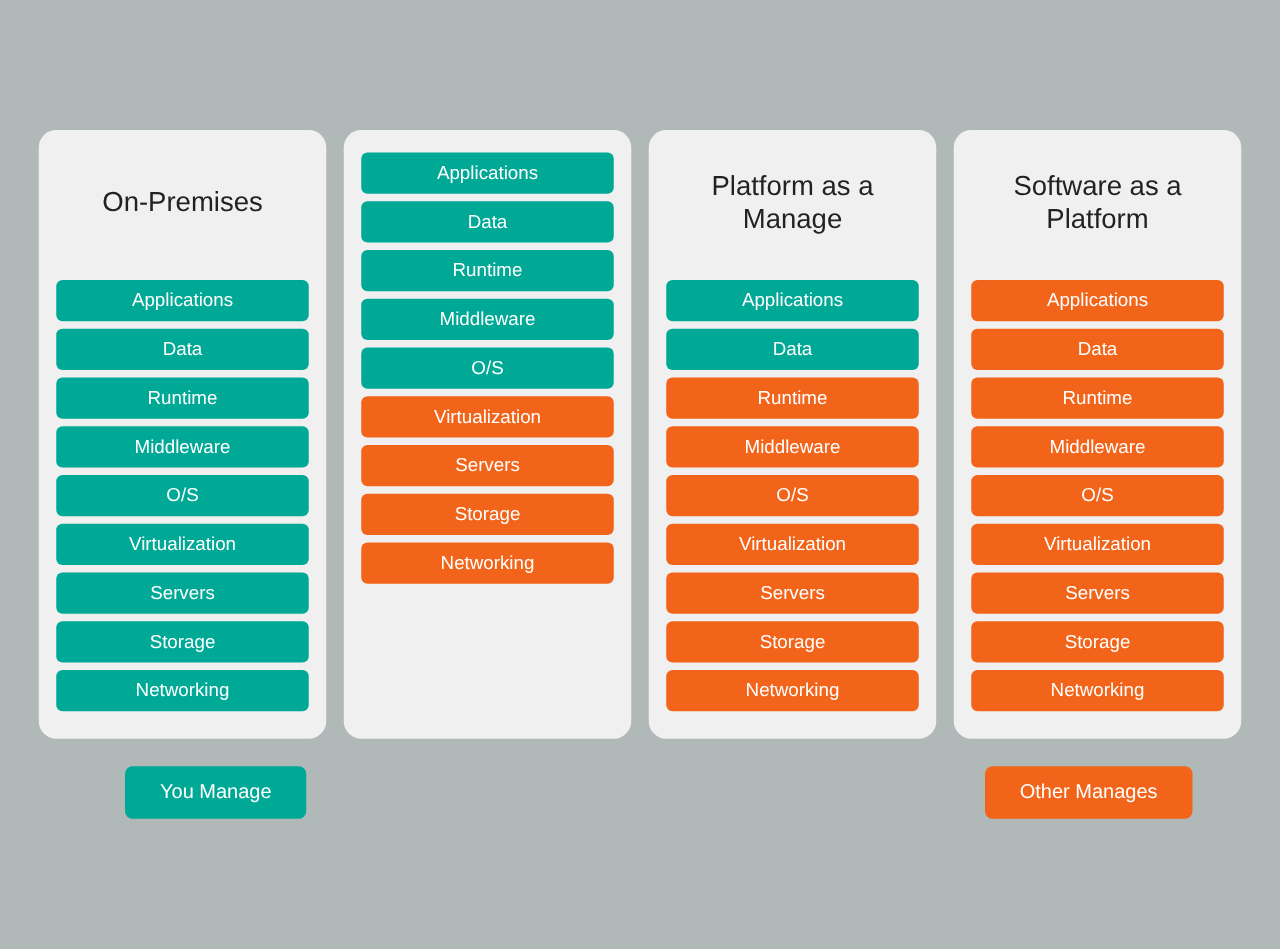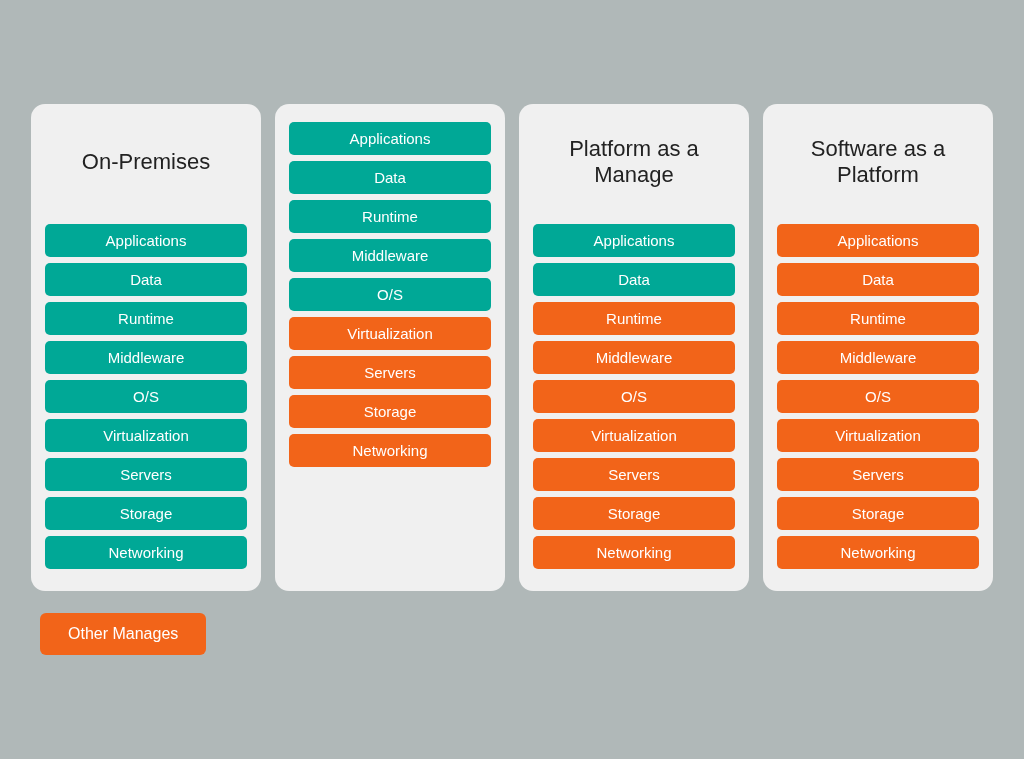--- a/index.html
+++ b/index.html
@@ -76,21 +76,21 @@
     }
     .legend-badge {
       border-radius: 6px;
       padding: 12px 28px;
       font-size: 16px;
       font-weight: 500;
       color: white;
       display: inline-block;
     }
     .legend-left { margin-left: 60px; }
-    .legend-right { margin-right: 44px; }
+    .legend-right { margin-right: 30px; }
   </style>
 </head>
 <body>
 
 <div class="main-container">
   <div class="columns-row" id="columns-row">
   <div class="column-card">
         <div class="column-title">On-Premises</div>
         <div class="items-list">
           <div class="item-badge teal">Applications</div>
@@ -140,15 +140,16 @@
           <div class="item-badge orange">Middleware</div>
           <div class="item-badge orange">O/S</div>
           <div class="item-badge orange">Virtualization</div>
           <div class="item-badge orange">Servers</div>
           <div class="item-badge orange">Storage</div>
           <div class="item-badge orange">Networking</div>
         </div>
       </div>
     </div>
   <div class="legend-row">
+    <span class="legend-badge teal legend-left">You Manage</span>
     <span class="legend-badge orange legend-right">Other Manages</span>
   </div>
 </div>
 
 </body></html>

